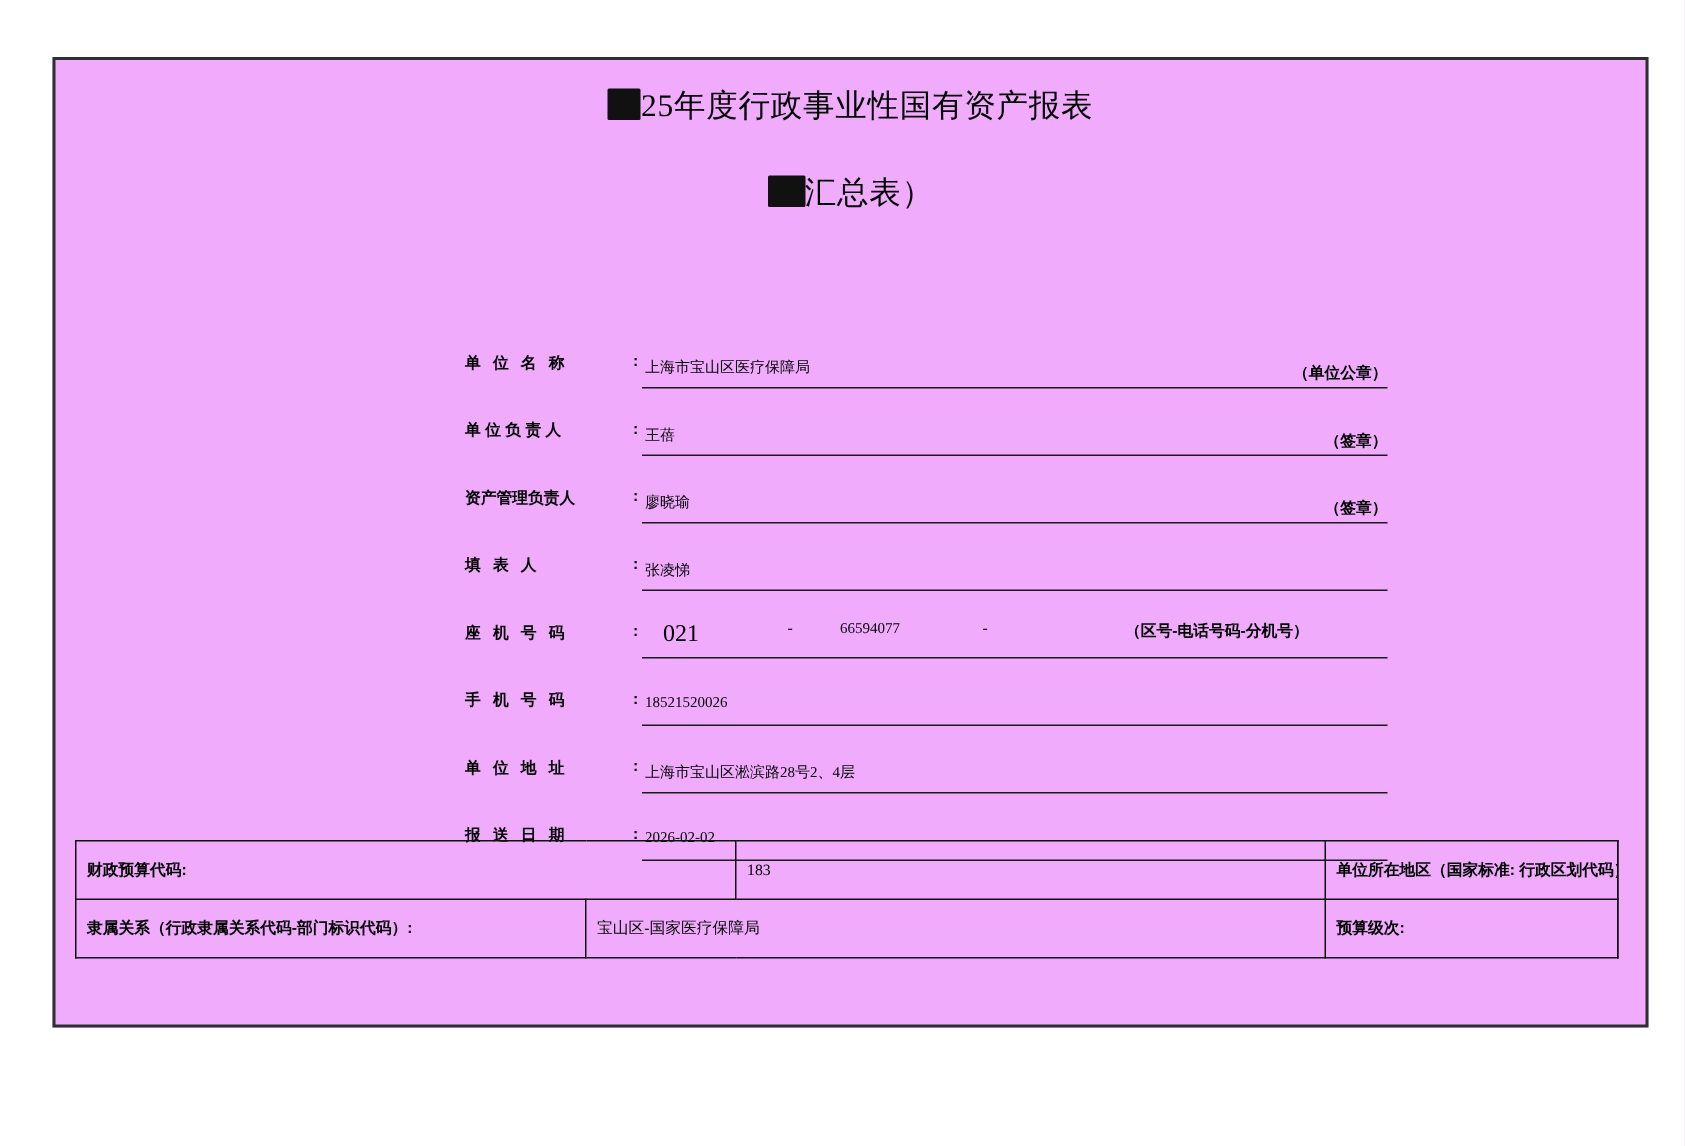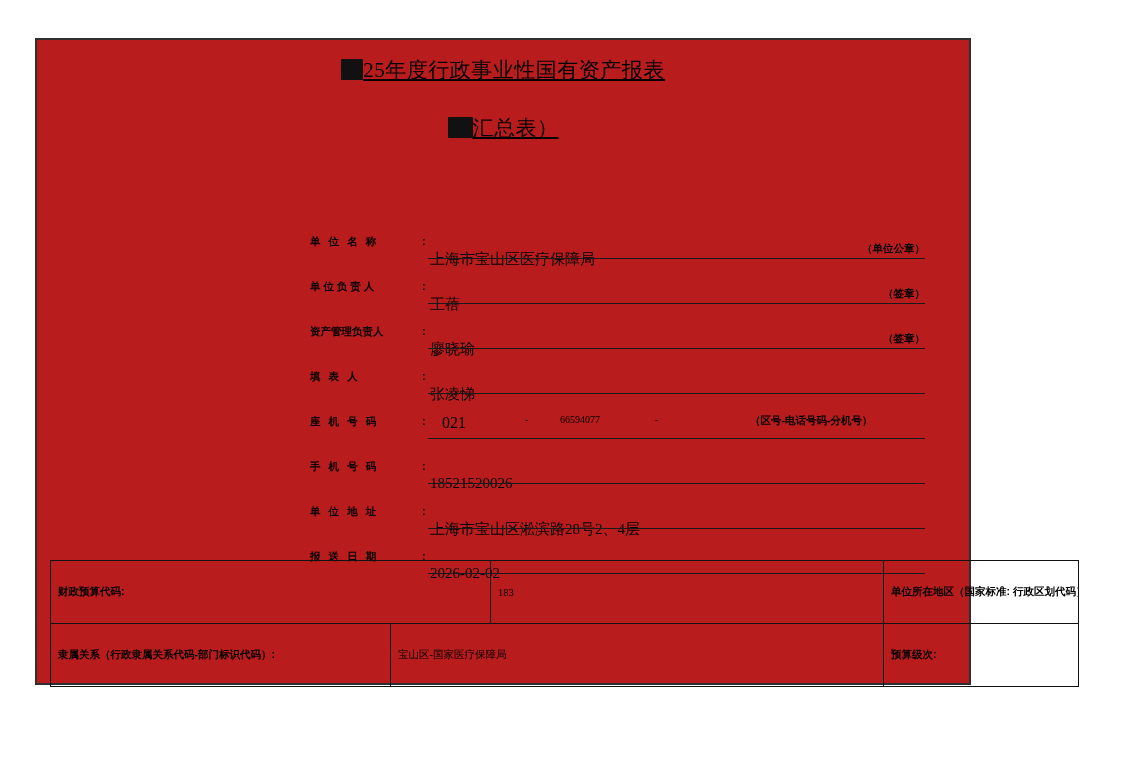--- a/index.html
+++ b/index.html
@@ -14,26 +14,25 @@
     color: #000000;
     position: relative;
     overflow: hidden;
   }
 
   
   #page-frame {
     position: absolute;
     left: 35px;
     top: 38px;
-    width: 936px;
+    width: 1064px;
     height: 647px;
     border: 2px solid #2d2f31;
     box-sizing: border-box;
-    background: #b91c1c;
-    text-decoration: underline;
+    background: #f0abfc;
   }
 
   
   .doc-title {
     text-align: center;
     font-family: "Liberation Serif", "DejaVu Serif", serif;
     font-size: 21px;
     letter-spacing: 0.5px;
     white-space: nowrap;
   }
@@ -76,22 +75,22 @@
     position: absolute;
     left: 112px;
     top: 5px;
     font-size: 10.5px;
     font-family: "Liberation Sans", "DejaVu Sans", sans-serif;
     font-weight: bold;
   }
   .form-value {
     position: absolute;
     left: 120px;
-    top: 20px;
-    font-size: 15px;
+    top: 8px;
+    font-size: 10px;
     font-family: "Liberation Serif", "DejaVu Serif", serif;
     white-space: nowrap;
   }
   .form-note {
     position: absolute;
     right: 0;
     top: 12px;
     font-size: 10.5px;
     font-family: "Liberation Sans", "DejaVu Sans", sans-serif;
     font-weight: bold;
@@ -119,21 +118,21 @@
     position: absolute;
     left: 13px;
     top: 520px;
     width: 1028px;
     border-collapse: collapse;
     table-layout: fixed;
   }
   #info-table td {
     border: 1.5px solid #111111;
     height: 38px;
-    padding: 12px 7px;
+    padding: 0 7px;
     font-size: 10.5px;
     font-family: "Liberation Sans", "DejaVu Sans", sans-serif;
     font-weight: bold;
     vertical-align: middle;
     white-space: nowrap;
     overflow: hidden;
   }
   #info-table td.val {
     font-family: "Liberation Serif", "DejaVu Serif", serif;
     font-weight: normal;

